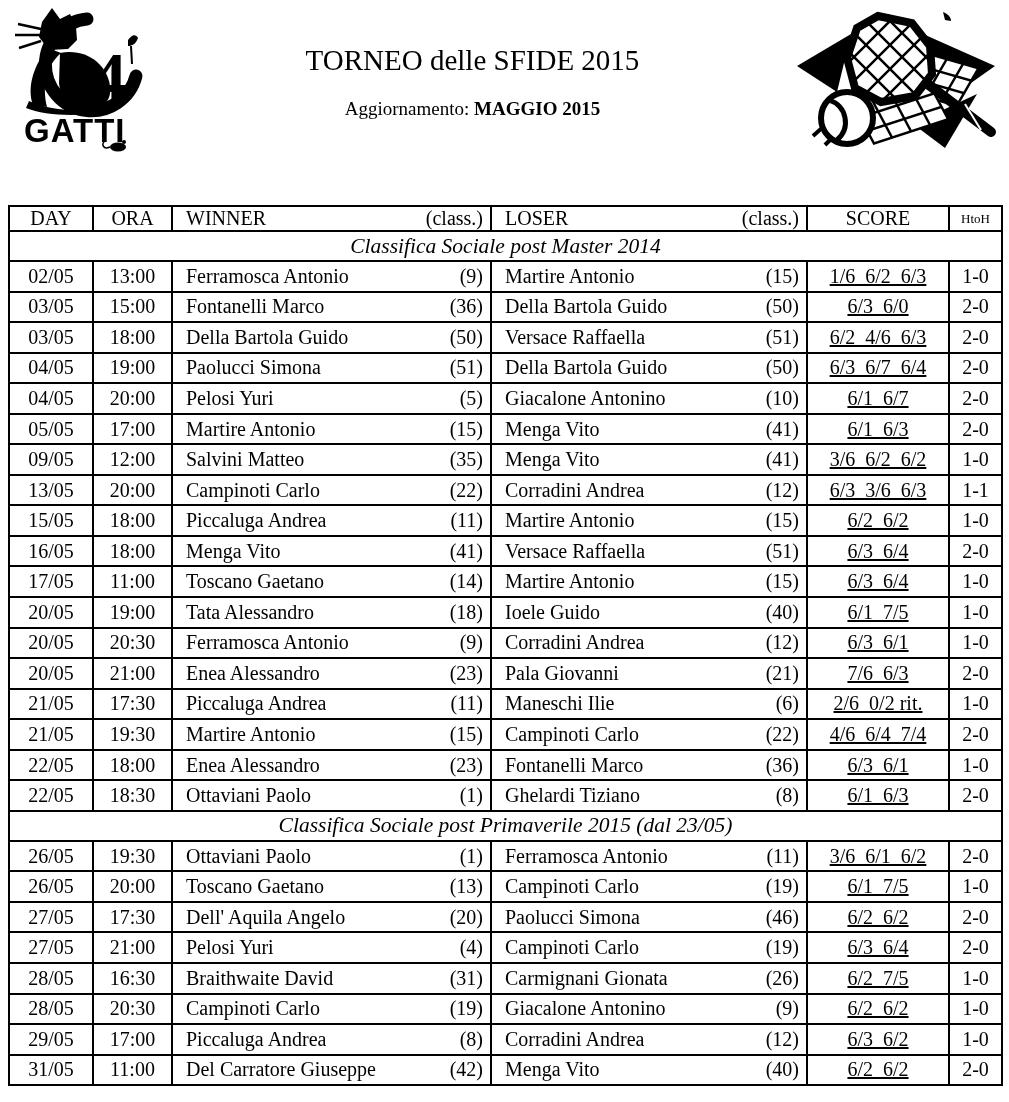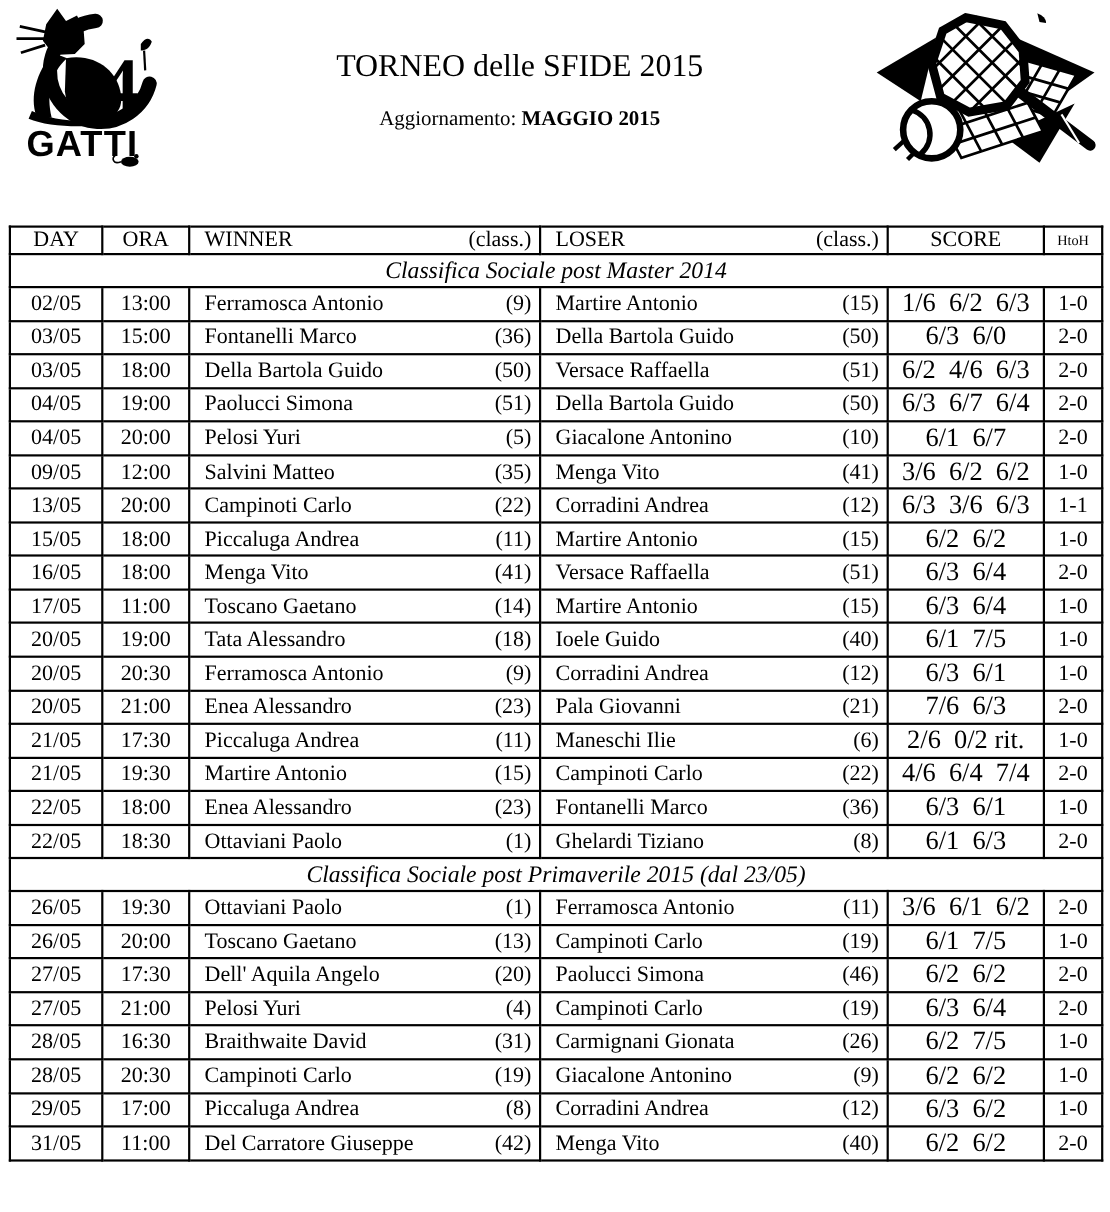--- a/index.html
+++ b/index.html
@@ -32,21 +32,21 @@
   tr.section-row { height: 30px; }
   tr.data-row    { height: 30.55px; margin-left: 40px; }
 
   .c { text-align: center; font-size: 20px; }
   .htoh-th { font-size: 13px; text-align: center; vertical-align: top; padding-top: 2px; }
   .name-wrap {
     display: flex; justify-content: space-between; align-items: baseline;
     padding: 0 7px 0 13px; font-size: 20px;
   }
   .section-cell { text-align: center; font-style: italic; font-size: 21.5px; }
-  .score { text-align: center; font-size: 24px; white-space: pre; }
+  .score { text-align: center; font-size: 20px; white-space: pre; text-decoration: underline; }
 </style>
 </head>
 <body>
 
 <div class="page-header">
 
   <svg class="logo-cat" width="140" height="150" viewBox="0 0 140 150" aria-hidden="true">
 
     <path d="M75,15 A46,46 0 1 0 124,72" fill="none" stroke="#000" stroke-width="13" stroke-linecap="round"></path>
     <path d="M116,36 C120,30 124,30 126,34 C124,40 120,42 116,42 Z" fill="#000"></path>
@@ -240,20 +240,38 @@
         <td>
           <div class="name-wrap">
             <span>Giacalone Antonino</span>
             <span>(10)</span>
           </div>
         </td>
         <td class="score">6/1  6/7</td>
         <td class="c">2-0</td>
       </tr>
       <tr class="data-row">
+        <td class="c">05/05</td>
+        <td class="c">17:00</td>
+        <td>
+          <div class="name-wrap">
+            <span>Martire Antonio</span>
+            <span>(15)</span>
+          </div>
+        </td>
+        <td>
+          <div class="name-wrap">
+            <span>Menga Vito</span>
+            <span>(41)</span>
+          </div>
+        </td>
+        <td class="score">6/1  6/3</td>
+        <td class="c">2-0</td>
+      </tr>
+      <tr class="data-row">
         <td class="c">09/05</td>
         <td class="c">12:00</td>
         <td>
           <div class="name-wrap">
             <span>Salvini Matteo</span>
             <span>(35)</span>
           </div>
         </td>
         <td>
           <div class="name-wrap">

